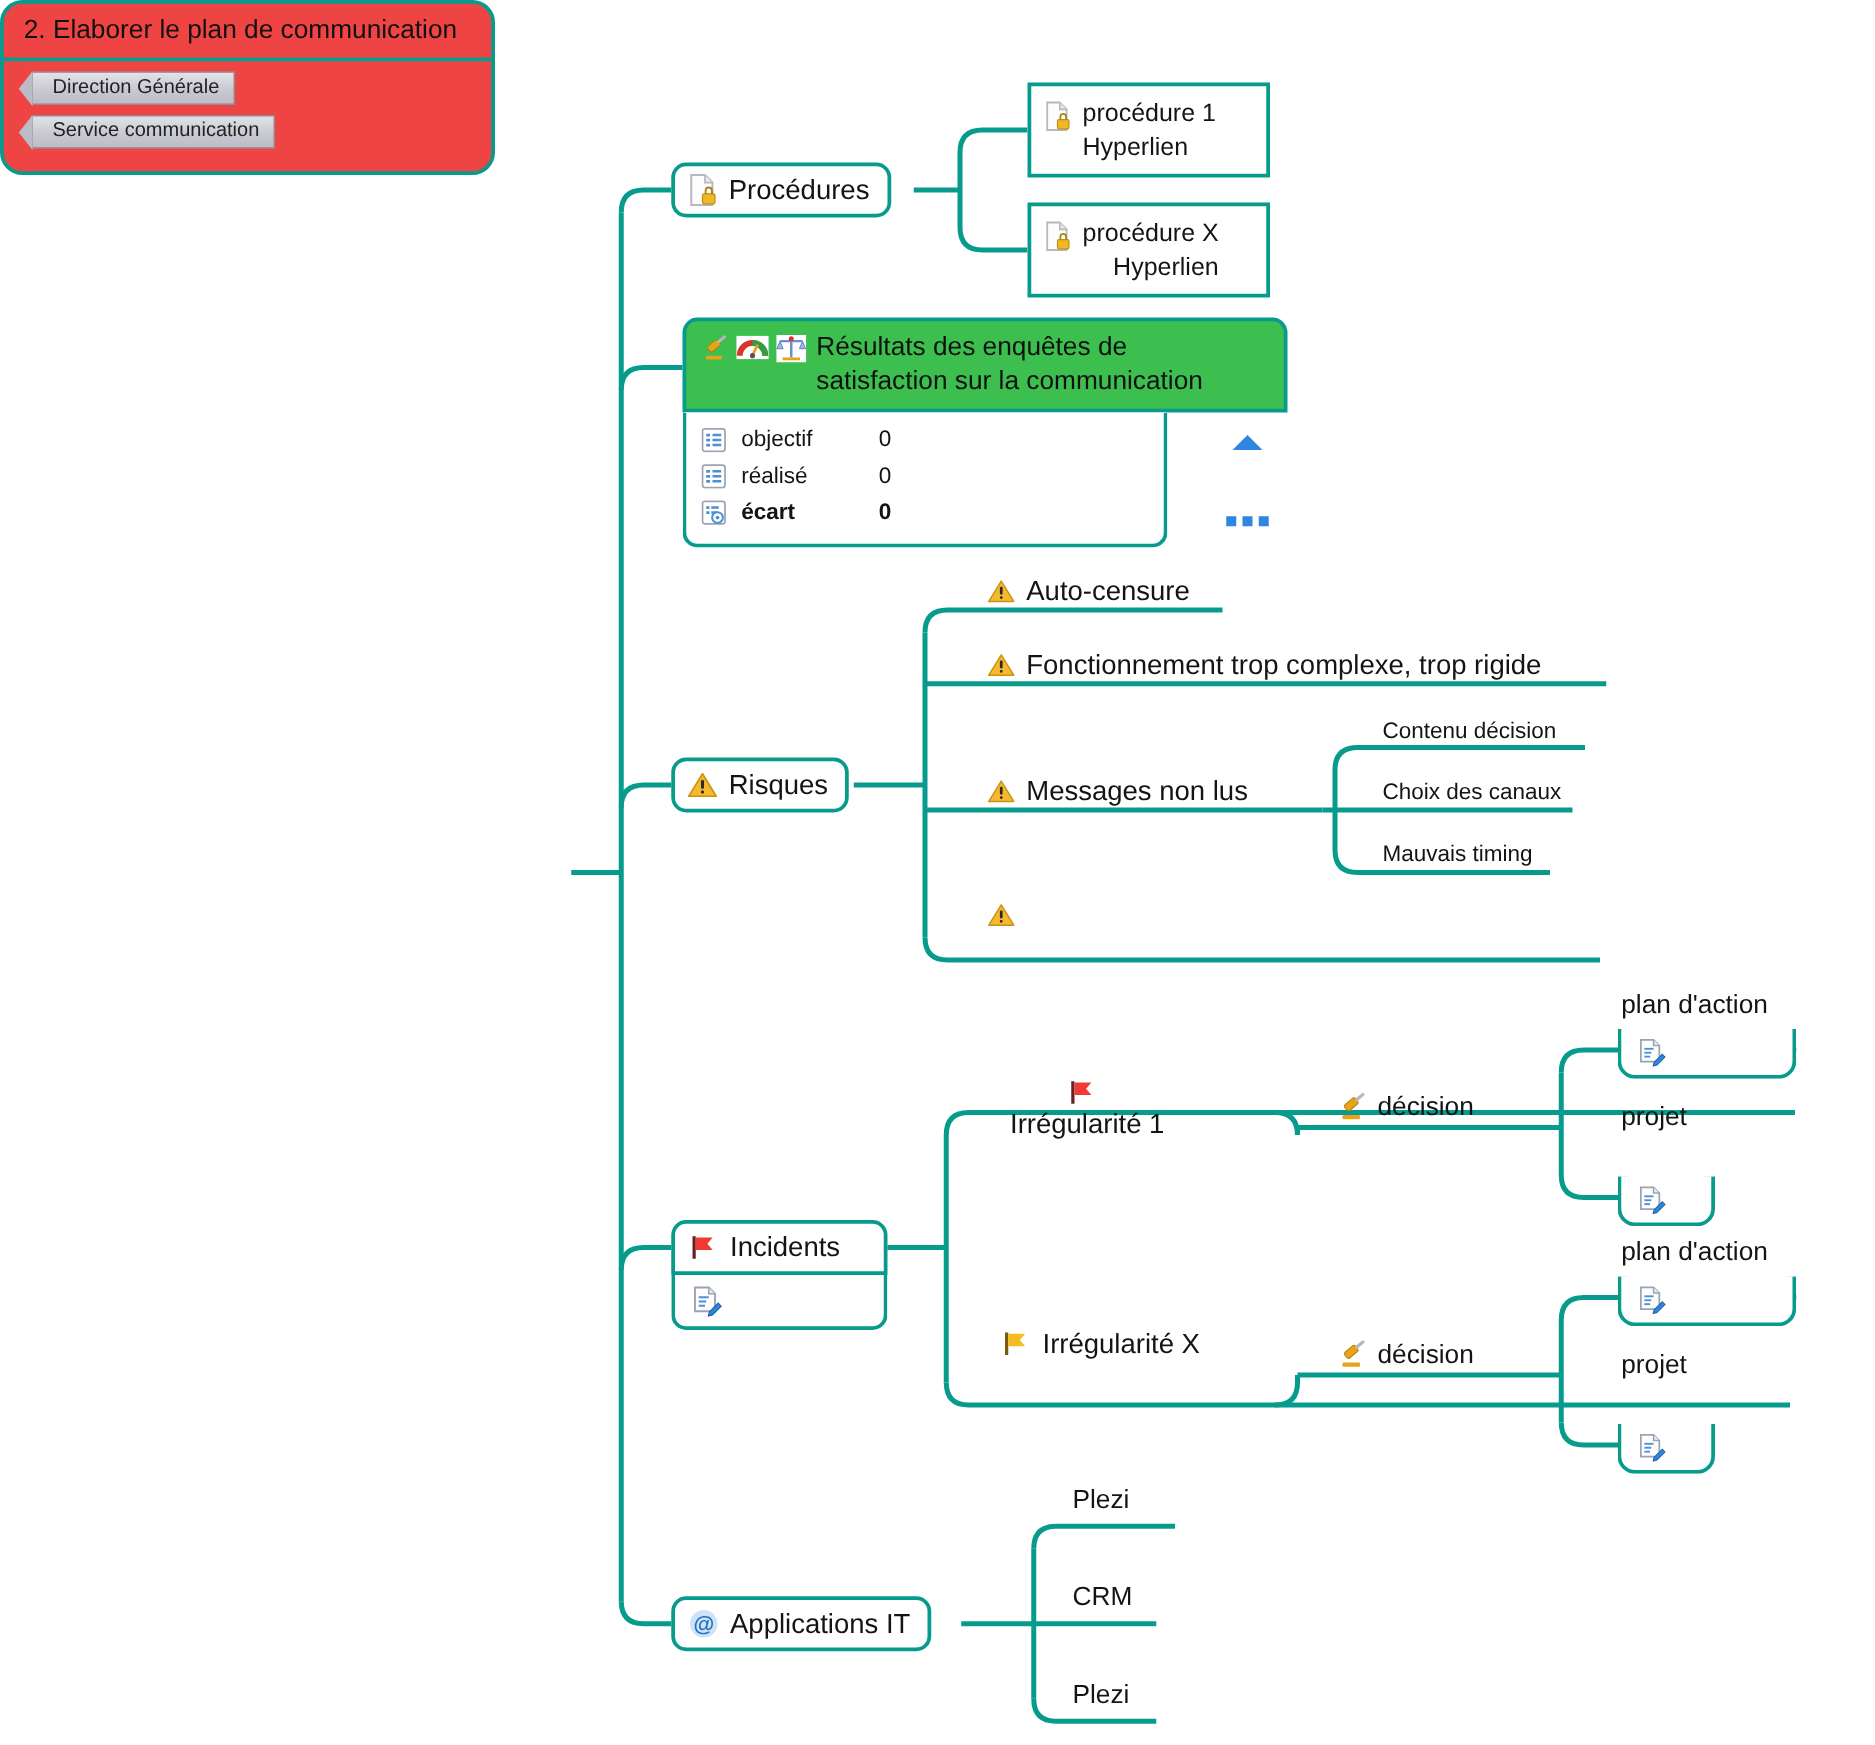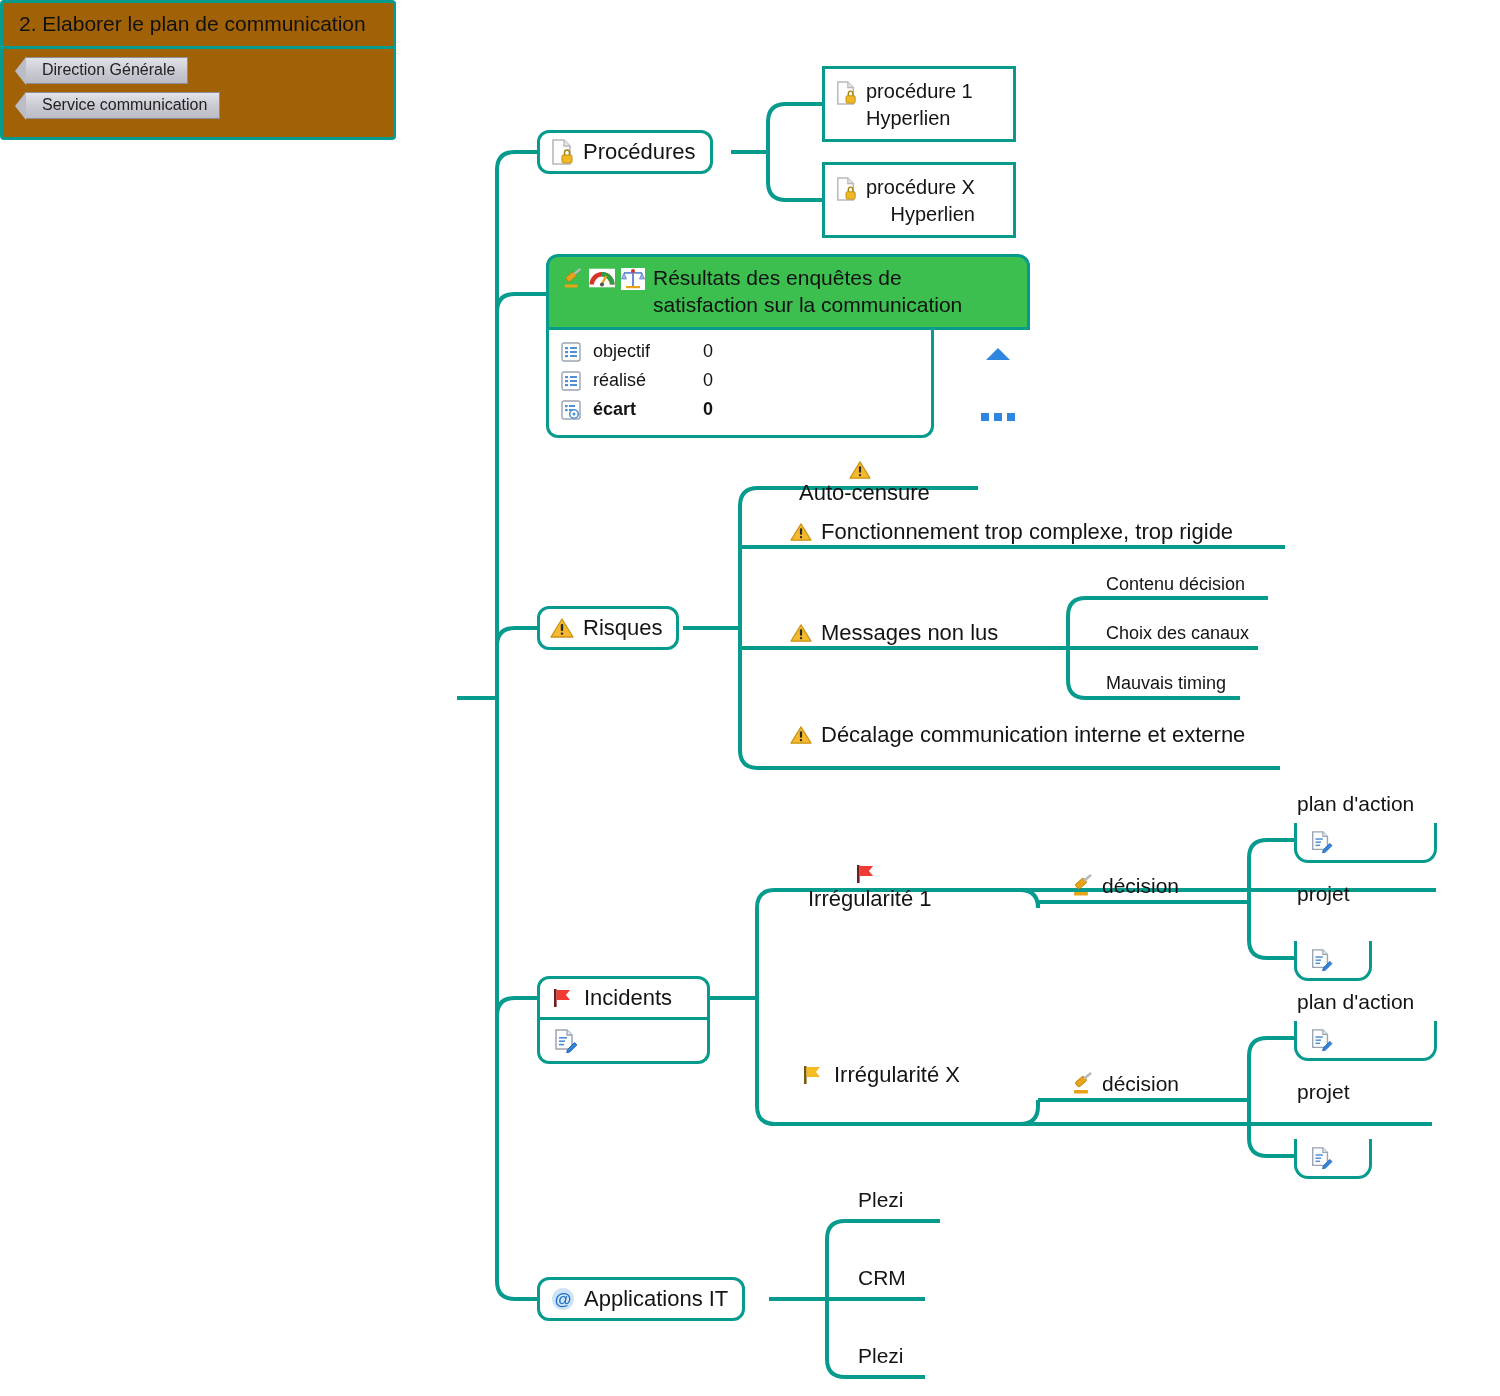--- a/index.html
+++ b/index.html
@@ -18,21 +18,21 @@
   .boxed{
     border:3px solid #079b8e;background:#ffffff;
     border-radius:12px;display:flex;align-items:center;
     padding:4px 14px 4px 10px;
   }
   .boxed.square{border-radius:0;}
   .label{white-space:nowrap;}
 
   
   .root{
-    border:3px solid #079b8e;border-radius:4px;background:#a16207;
+    border:3px solid #079b8e;border-radius:18px;background:#ef4444;
     box-sizing:border-box;
   }
   .root-title{
     font-size:21px;padding:9px 16px 10px 16px;
     border-bottom:3px solid #079b8e;white-space:nowrap;color:#111;
   }
   .root-tags{padding:8px 10px 10px 22px;}
   .tag{
     position:relative;display:inline-block;
     background:linear-gradient(180deg,#e2e2ea 0%,#c9c9d2 55%,#bcbcc6 100%);
@@ -313,21 +313,21 @@
     <span class="ic">
       <svg width="24" height="22" viewBox="0 0 24 22">
         <path d="M12 2 L23 20 H1 z" fill="#f5b82e" stroke="#c99414" stroke-width="1.3" stroke-linejoin="round"></path>
         <rect x="10.8" y="7" width="2.4" height="7" rx="1" fill="#2b2b2b"></rect>
         <rect x="10.8" y="15.4" width="2.4" height="2.4" rx="1" fill="#2b2b2b"></rect>
       </svg>
     </span>
     <span class="label" style="font-size:22px;margin-left:9px;">Risques</span>
   </div>
 
-  <div class="underline" style="left:790px;top:460px;flex-direction:column;">
+  <div class="underline" style="left:790px;top:460px;">
     <span class="ic">
       <svg width="22" height="20" viewBox="0 0 24 22">
         <path d="M12 2 L23 20 H1 z" fill="#f5b82e" stroke="#c99414" stroke-width="1.3" stroke-linejoin="round"></path>
         <rect x="10.8" y="7" width="2.4" height="7" rx="1" fill="#2b2b2b"></rect>
         <rect x="10.8" y="15.4" width="2.4" height="2.4" rx="1" fill="#2b2b2b"></rect>
       </svg>
     </span>
     <span style="font-size:22px;margin-left:9px;">Auto-censure</span>
   </div>
 
@@ -354,21 +354,20 @@
   </div>
 
   <div class="underline" style="left:790px;top:722px;">
     <span class="ic">
       <svg width="22" height="20" viewBox="0 0 24 22">
         <path d="M12 2 L23 20 H1 z" fill="#f5b82e" stroke="#c99414" stroke-width="1.3" stroke-linejoin="round"></path>
         <rect x="10.8" y="7" width="2.4" height="7" rx="1" fill="#2b2b2b"></rect>
         <rect x="10.8" y="15.4" width="2.4" height="2.4" rx="1" fill="#2b2b2b"></rect>
       </svg>
     </span>
-    <span style="font-size:22px;margin-left:9px;">Décalage communication interne et externe</span>
   </div>
 
   <div class="underline" style="left:1106px;top:574px;">
     <span style="font-size:18px;">Contenu décision</span>
   </div>
   <div class="underline" style="left:1106px;top:623px;">
     <span style="font-size:18px;">Choix des canaux</span>
   </div>
   <div class="underline" style="left:1106px;top:673px;">
     <span style="font-size:18px;">Mauvais timing</span>

